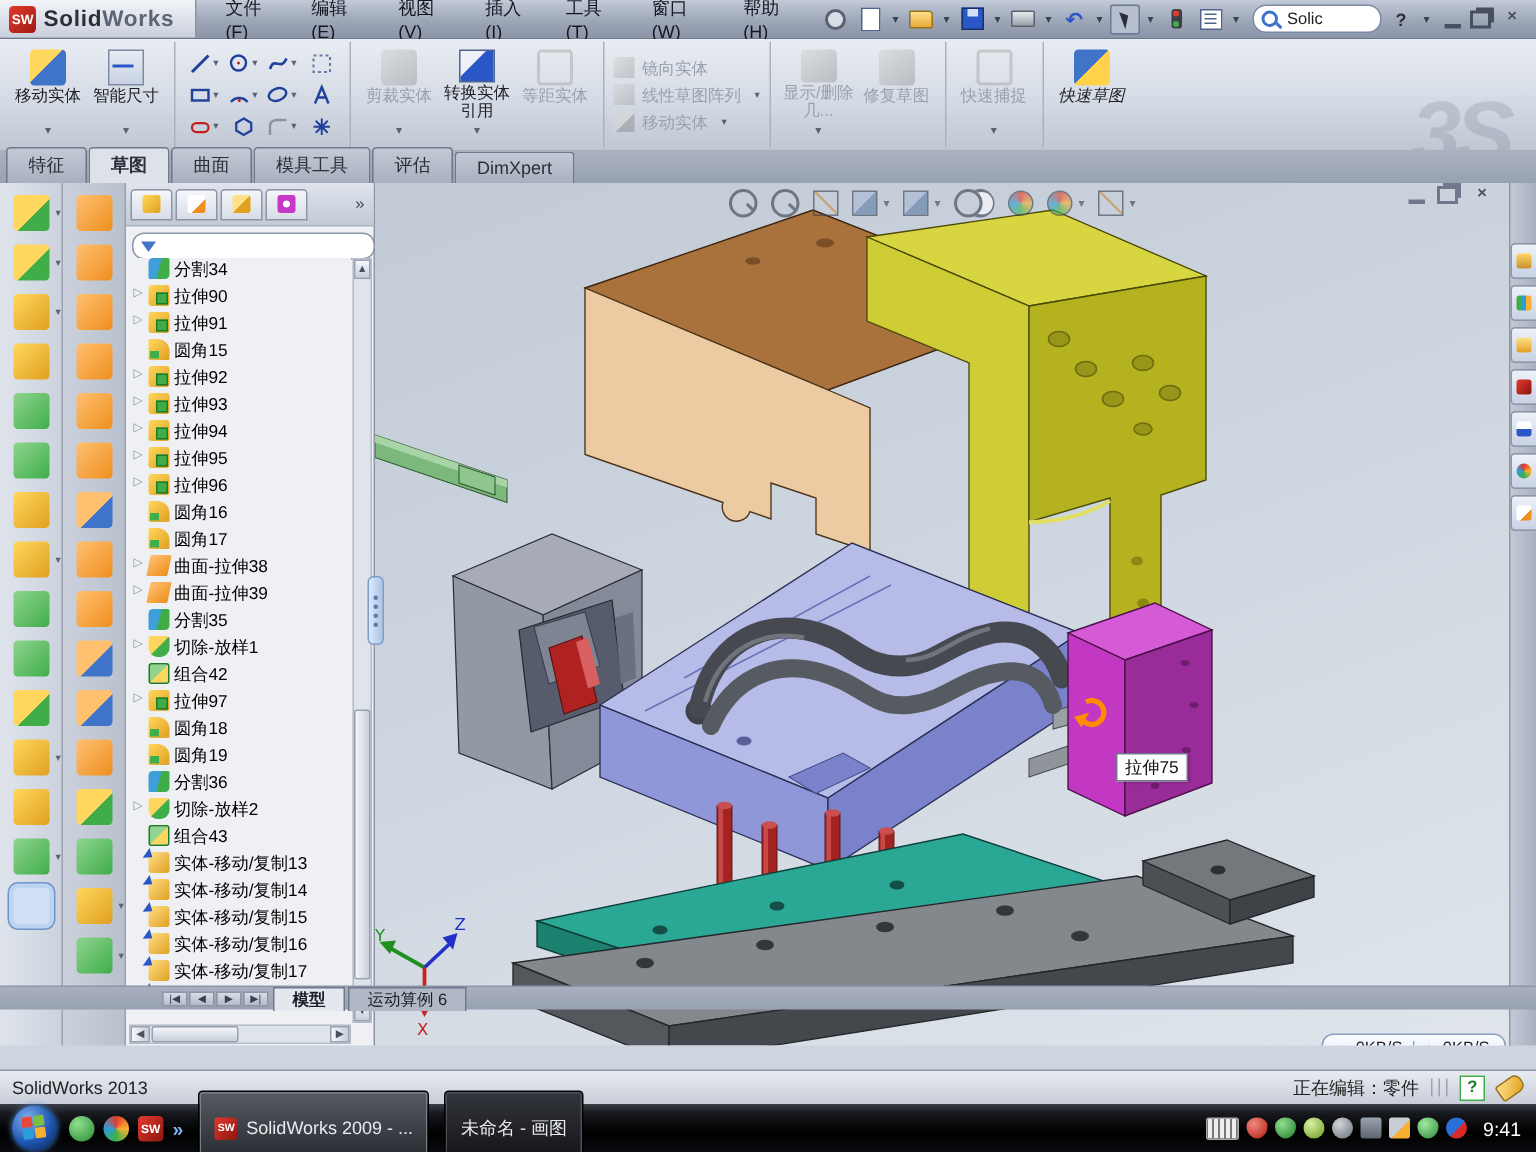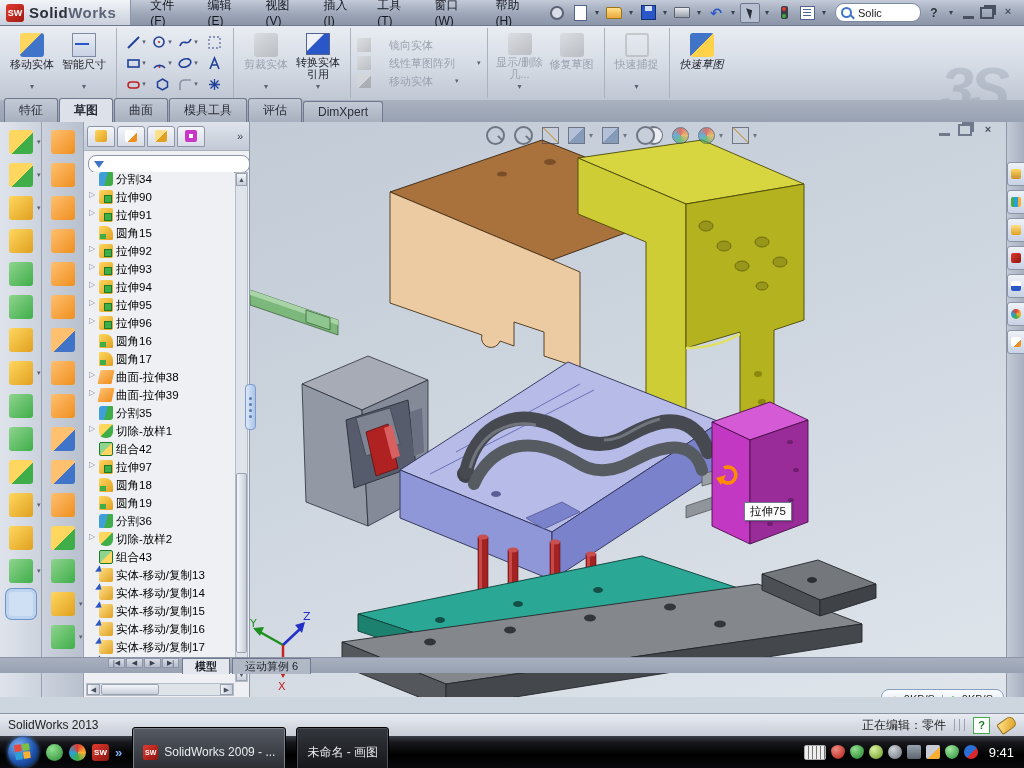--- a/index.html
+++ b/index.html
@@ -52,21 +52,21 @@
     gap:1px;padding:2px 1px;border-radius:3px;text-align:center;font-size:11px;line-height:12px;height:64px;box-sizing:border-box;}
   .rbig .ricon{width:24px;height:24px;}
   .rbig .rdrop{font-size:8px;color:#5a6274;margin-top:auto;}
   .disabled{color:#9aa2ae;}
   .disabled .ricon{opacity:.45;filter:grayscale(1);}
   .sketchgrid{display:grid;grid-template-columns:repeat(4,26px);grid-template-rows:repeat(3,21px);align-items:center;}
   .sg{display:flex;align-items:center;gap:1px;justify-content:center;}
   .sg svg{display:block;}
   .sgd{font-size:7px;color:#5a6274;}
   .rstack{display:flex;flex-direction:column;justify-content:center;gap:3px;}
-  .rrow{display:flex;align-items:center;gap:18px;font-size:11px;white-space:nowrap;}
+  .rrow{display:flex;align-items:center;gap:5px;font-size:11px;white-space:nowrap;}
   .rrow .mini{width:14px;height:14px;opacity:.5;filter:grayscale(1);}
   .rrow .sgd{margin-left:4px;}
   .watermark{position:absolute;right:18px;top:28px;font-size:60px;font-style:italic;font-weight:bold;
     color:rgba(125,135,155,.28);letter-spacing:-4px;pointer-events:none;}
   .mi-pencil{width:22px;height:22px;background:linear-gradient(135deg,#ffd75e 45%,#3f74c8 46%);border-radius:3px;}
   .mi-dim{width:22px;height:22px;background:linear-gradient(180deg,#e8ecf4,#c8d2e4);border:1px solid #7d8aa2;box-sizing:border-box;position:relative;}
   .mi-dim:after{content:"";position:absolute;left:2px;top:9px;width:14px;height:2px;background:#2a57c8;}
   .mi-trim{width:22px;height:22px;background:linear-gradient(135deg,#c8d0dc,#8a94a4);border-radius:3px;}
   .mi-convert{width:22px;height:22px;background:linear-gradient(135deg,#eef2f8 40%,#2a57c8 41%);border:1px solid #51648e;box-sizing:border-box;}
   .mi-offset{width:22px;height:22px;border:2px solid #9aa2ae;border-radius:3px;box-sizing:border-box;}
@@ -137,21 +137,21 @@
   .tooltip{position:absolute;left:494px;top:380px;background:#fefefe;border:1px solid #6f788c;padding:1px 5px;font-size:11.5px;color:#111;box-shadow:1px 1px 2px rgba(0,0,0,.25);z-index:6;}
   .netwidget{position:absolute;right:2px;bottom:-12px;height:18px;display:flex;align-items:center;gap:6px;
     background:linear-gradient(180deg,#fbfdff,#dde8f4);border:1px solid #8aa0c0;border-radius:8px;padding:0 10px;z-index:8;font-size:11px;color:#222;}
   .net-arrow{font-weight:bold;font-size:12px;}
   .netsep{color:#8aa0c0;}
   
   .taskpane{width:18px;height:100%;background:linear-gradient(90deg,#c3cad6,#a8b0bf);border-left:1px solid #8d96a8;display:flex;flex-direction:column;align-items:center;padding-top:40px;gap:4px;box-sizing:border-box;}
   .tp{width:16px;height:22px;border:1px solid #8d96a8;border-radius:3px 0 0 3px;background:linear-gradient(180deg,#eef2f8,#c8d2e4);display:flex;align-items:center;justify-content:center;}
   .tp .dot{width:10px;height:10px;border-radius:2px;}
   
-  .doctabs{position:absolute;left:0;top:657px;width:1024px;height:16px;background:linear-gradient(180deg,#a8b0bf,#98a1b1);display:flex;align-items:flex-start;padding-left:108px;box-sizing:border-box;border-top:1px solid #8d96a8;}
+  .doctabs{position:absolute;left:0;top:657px;width:1024px;height:16px;background:linear-gradient(180deg,#a8b0bf,#98a1b1);display:flex;align-items:center;padding-left:108px;box-sizing:border-box;border-top:1px solid #8d96a8;}
   .navbtn{width:15px;background:linear-gradient(180deg,#d8dde6,#b4bcc8);border:1px solid #8d96a8;font-size:7px;color:#3a4152;display:flex;align-items:center;justify-content:center;margin-right:1px;}
   .dtab{padding:0 12px;display:flex;align-items:center;font-size:11px;border:1px solid #6f788c;border-bottom:none;background:#b0b8c5;margin-left:2px;}
   .dtab.active{background:#e4e8ee;font-weight:bold;}
   .statusbar{position:absolute;left:0;top:713px;width:1024px;height:23px;background:linear-gradient(180deg,#e8ebf1,#c8cdd8);border-top:1px solid #8d96a8;display:flex;align-items:center;padding:0 8px;box-sizing:border-box;font-size:12px;color:#222;}
   .sb-right{margin-left:auto;display:flex;align-items:center;gap:8px;}
   .ticks{display:flex;gap:4px;}
   .ticks i{width:1px;height:12px;background:#9aa2b2;}
   .sb-q{width:15px;height:15px;background:#fff;border:1px solid #3fae49;color:#1d7a26;font-weight:bold;font-size:11px;text-align:center;line-height:14px;}
   .sb-tag{width:16px;height:10px;background:linear-gradient(135deg,#ffe08a,#e0a020);border:1px solid #9a7218;border-radius:2px 5px 5px 2px;transform:rotate(-35deg);}
   
@@ -345,20 +345,24 @@
       <div class="rbig disabled">
           <span class="ricon mi-trim"></span>
           <span>剪裁实体</span>
           <span class="rdrop">▾</span>
         </div>
       <div class="rbig">
           <span class="ricon mi-convert"></span>
           <span>转换实体引用</span>
           <span class="rdrop">▾</span>
         </div>
+      <div class="rbig disabled">
+          <span class="ricon mi-offset"></span>
+          <span>等距实体</span>
+        </div>
     </div>
     <div class="rgroup">
       <div class="rstack disabled">
         <div class="rrow">
             <span class="mini lt-y"></span>
             <span>镜向实体</span>
           </div>
         <div class="rrow">
             <span class="mini lt-y"></span>
             <span>线性草图阵列</span>

